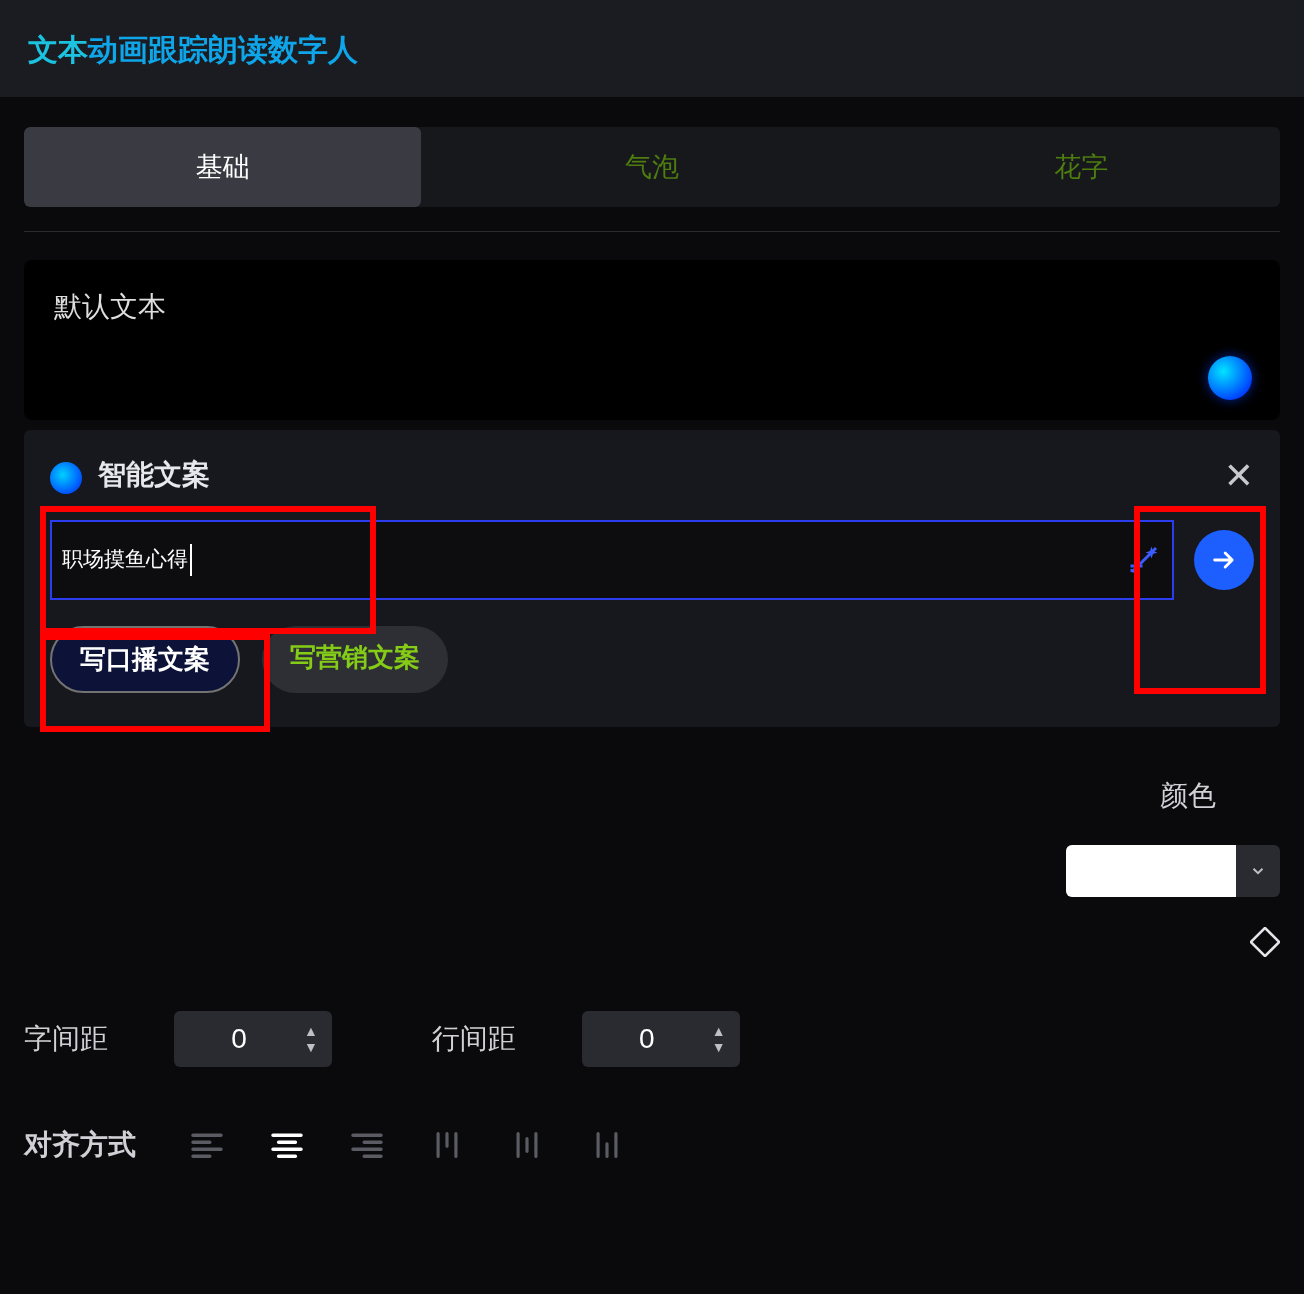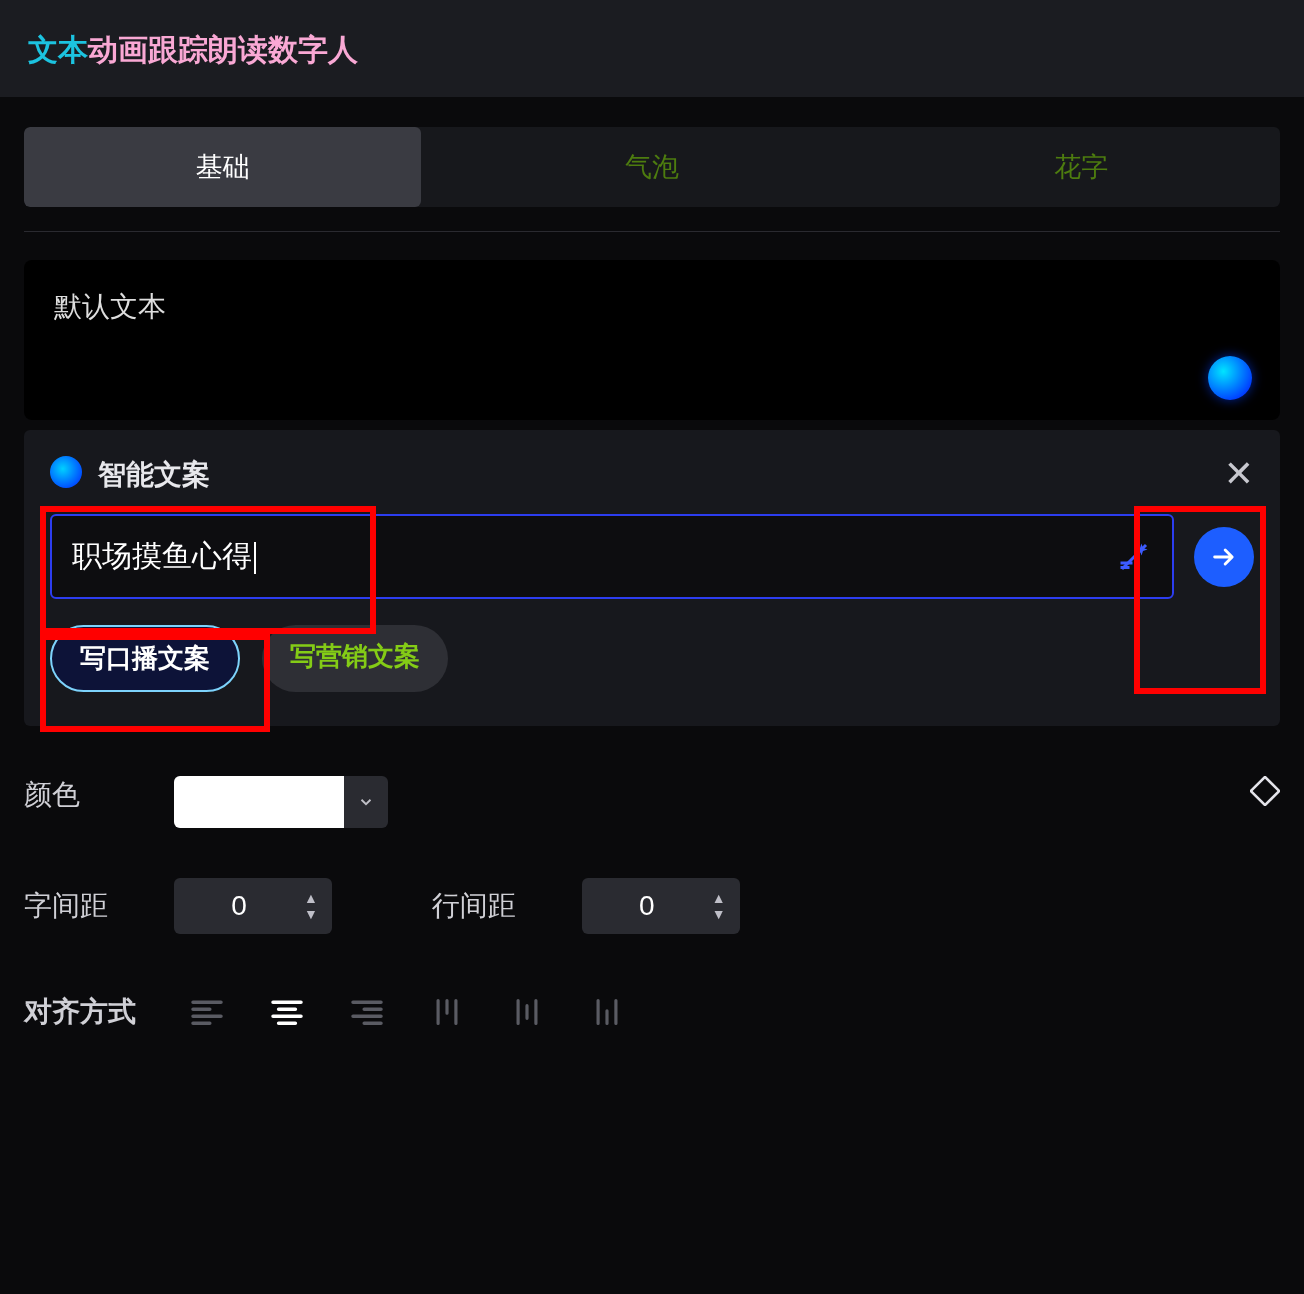--- a/index.html
+++ b/index.html
@@ -11,21 +11,21 @@
     height: 1294px;
     overflow: hidden;
   }
   .top-tabs {
     display: flex;
     padding: 30px 28px 26px;
     background: #1b1c21;
     font-size: 30px;
     font-weight: 600;
   }
-  .top-tab { color: #f9a8d4; cursor: pointer; }
+  .top-tab { color: #0ea5e9; cursor: pointer; }
   .top-tab.active { color: #1cc3e0; }
 
   .content { padding: 30px 24px; }
 
   .subtabs {
     display: flex;
     background: #17181c;
     border-radius: 6px;
     overflow: hidden;
     margin-bottom: 0;
@@ -67,23 +67,23 @@
 
   .panel {
     margin-top: 10px;
     background: #17181d;
     border-radius: 6px;
     padding: 26px 26px 34px;
     position: relative;
   }
   .panel-head {
     display: flex;
-    align-items: flex-start;
+    align-items: flex-end;
     gap: 16px;
-    margin-bottom: 20px;
+    margin-bottom: 26px;
   }
   .panel-head .orb2 {
     width: 32px; height: 32px; border-radius: 50%;
     background: radial-gradient(circle at 40% 40%, #00d0ff, #0038ff 85%);
   }
   .panel-title { font-size: 28px; font-weight: 600; }
   .panel-close {
     margin-left: auto;
     color: #c8c8cf;
     font-size: 36px;
@@ -91,23 +91,23 @@
     line-height: 1;
   }
 
   .input-row { display: flex; gap: 20px; align-items: center; }
   .smart-input {
     flex: 1;
     display: flex;
     align-items: center;
     border: 2px solid #2c3df0;
     background: #0d0d10;
-    border-radius: 6px;
-    padding: 20px 20px;
-    font-size: 30px;
+    border-radius: 0;
+    padding: 20px 10px;
+    font-size: 21px;
   }
   .smart-input .text { flex: 1; color: #fff; }
   .cursor { display:inline-block; width:2px; height:32px; background:#fff; vertical-align:middle; margin-left:2px; }
   .wand { color: #3c5bff; }
   .wand svg { width: 36px; height: 36px; display:block; }
   .submit {
     width: 60px; height: 60px;
     background: #1d5eff;
     border-radius: 50%;
     display: flex; align-items: center; justify-content: center;
@@ -123,33 +123,34 @@
   .chips { display: flex; gap: 22px; margin-top: 26px; }
   .chip {
     padding: 14px 28px;
     font-size: 26px;
     font-weight: 600;
     border-radius: 999px;
     cursor: pointer;
   }
   .chip.active {
     background: #0d1338;
-    border: 2px solid #7dd3fc;
+    border: 2px solid #737373;
     color: #fff;
   }
   .chip.inactive {
     background: #2e2f35;
     color: #84cc16;
   }
 
   .form-row {
     display: flex;
-    align-items: flex-start;
+    align-items: flex-end;
     gap: 30px;
     margin-top: 50px;
+    flex-direction: column;
   }
   .label { font-size: 28px; width: 120px; color: #d0d0d6; }
   .color-swatch {
     display: flex;
     background: #2a2b31;
     border-radius: 6px;
     overflow: hidden;
   }
   .swatch { width: 170px; height: 52px; background: #fff; }
   .chev { width: 44px; display:flex; align-items:center; justify-content:center; color:#c0c0c7; }

